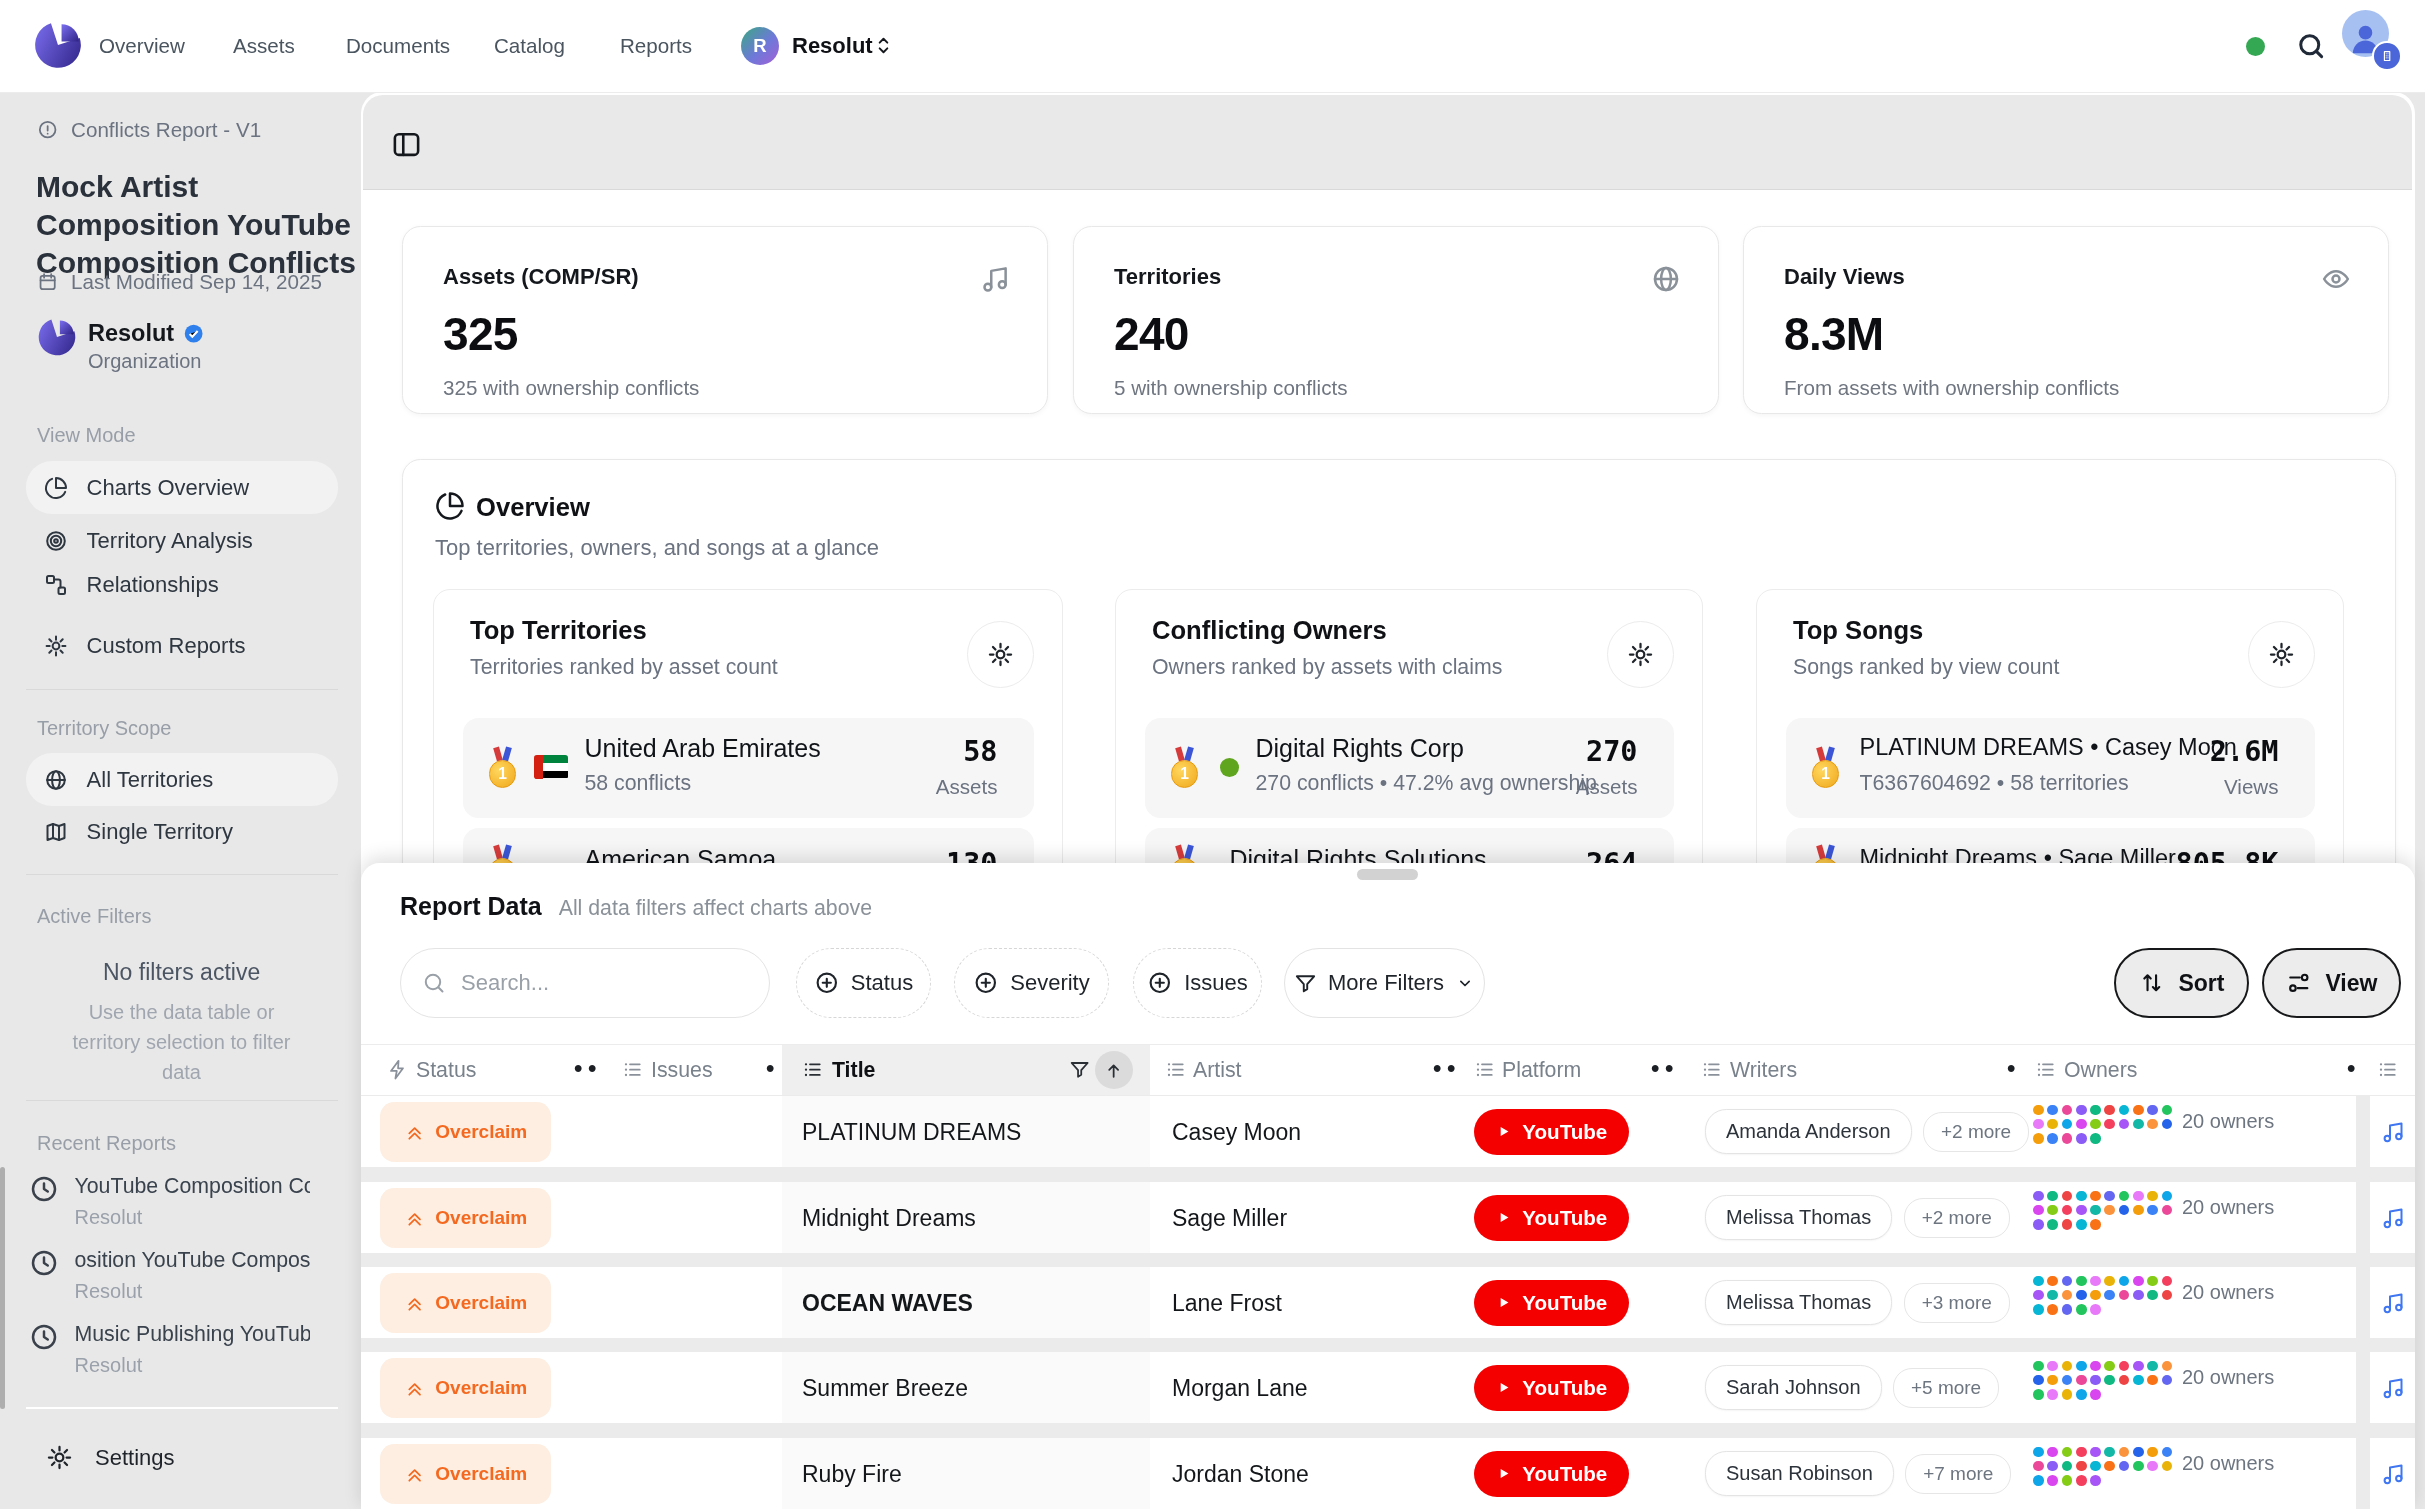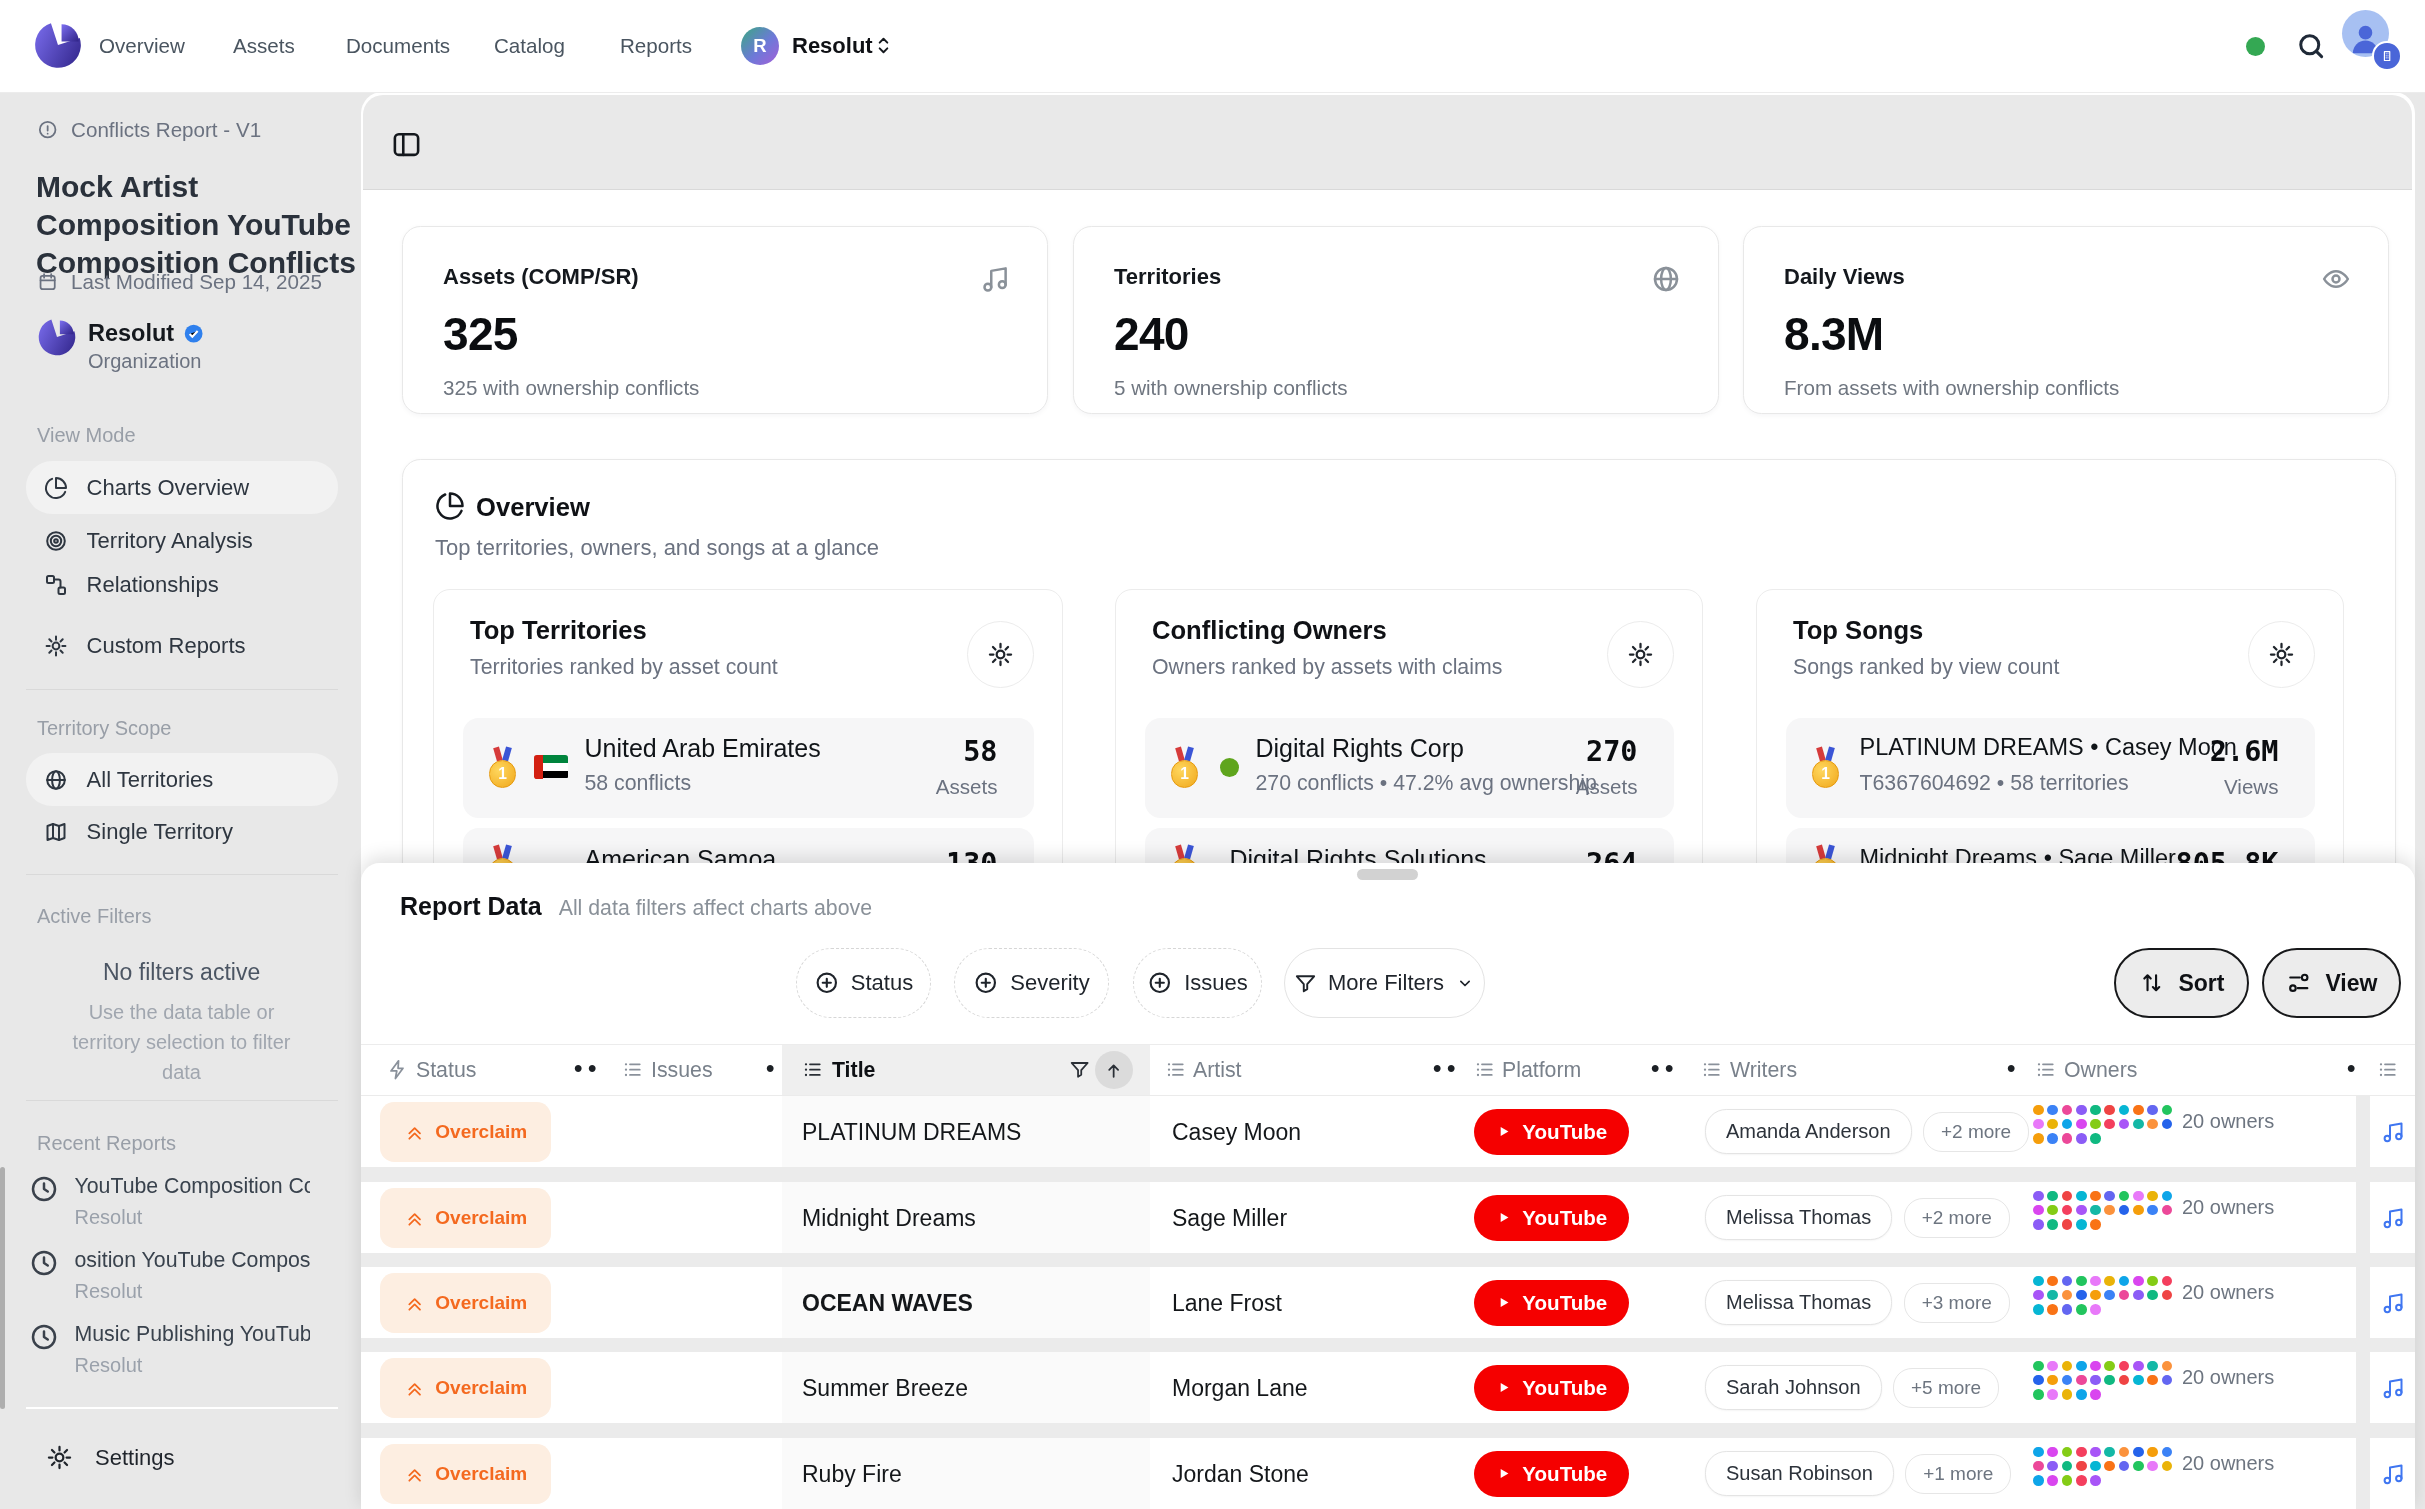--- a/index.html
+++ b/index.html
@@ -507,20 +507,26 @@
   </div>
 </div>
 
 <div class="sheet">
   <div class="handle" style="left:996px;top:5.7px"></div>
   <div class="sheet-title">
     <span class="t">Report Data</span>
     <span class="s">All data filters affect charts above</span>
   </div>
 
+  <div class="search">
+    <svg class="ic" width="24" height="24" viewBox="0 0 34 34">
+        <use href="#i-search"></use>
+      </svg>
+    <input type="text" placeholder="Search..." style="">
+  </div>
   <div class="chip" style="left:435px;width:135px">
     <svg class="ic" width="25.6" height="25.6" viewBox="0 0 36 36">
         <use href="#i-plusc"></use>
       </svg>
     <span>Status</span>
   </div>
   <div class="chip" style="left:593px;width:155px">
     <svg class="ic" width="25.6" height="25.6" viewBox="0 0 36 36">
         <use href="#i-plusc"></use>
       </svg>
@@ -866,21 +872,21 @@
     <div class="cell" style="left:441px;font-weight:500">Ruby Fire</div>
     <div class="cell" style="left:811px">Jordan Stone</div>
     <div class="badge-yt">
       <svg class="ic" width="17" height="17" viewBox="0 0 24 24">
           <use href="#i-play"></use>
         </svg>
       <span>YouTube</span>
       </div>
     <div class="writers">
         <span class="pillw">Susan Robinson</span>
-      <span class="pillm">+1 more</span>
+      <span class="pillm">+7 more</span>
       </div>
     <div class="owner-dots">
         <div class="dotline">
           <span class="dot" style="background: rgb(14, 165, 233);"></span>
           <span class="dot" style="background: rgb(217, 70, 239);"></span>
           <span class="dot" style="background: rgb(132, 204, 22);"></span>
           <span class="dot" style="background: rgb(244, 63, 94);"></span>
           <span class="dot" style="background: rgb(168, 85, 247);"></span>
           <span class="dot" style="background: rgb(20, 184, 166);"></span>
           <span class="dot" style="background: rgb(251, 146, 60);"></span>

